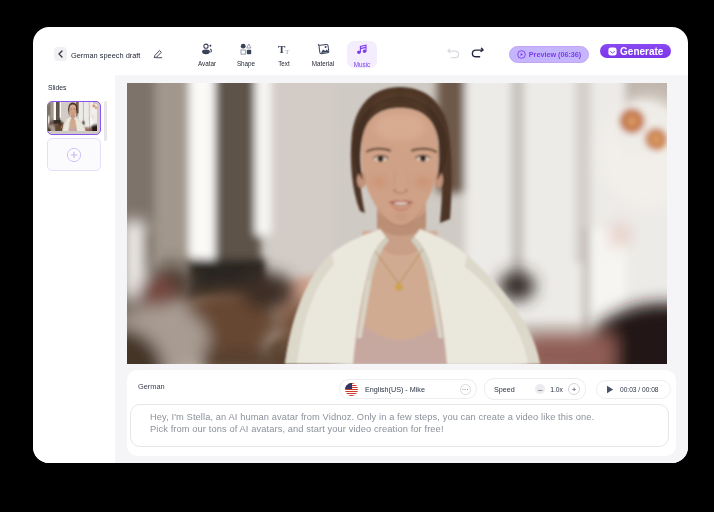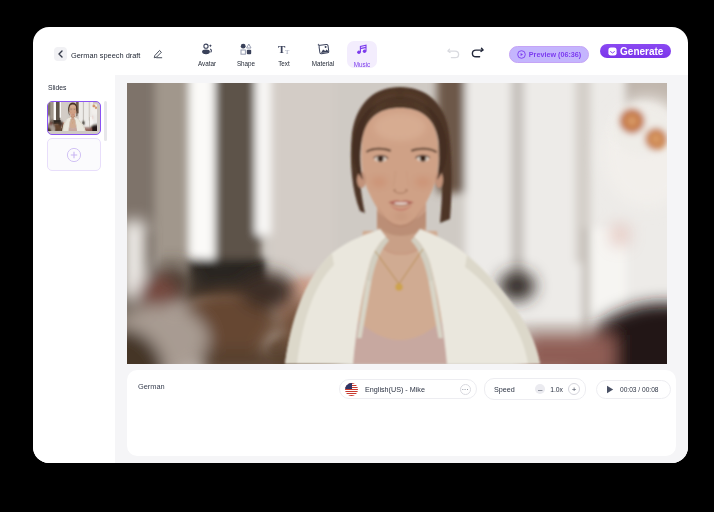--- a/index.html
+++ b/index.html
@@ -148,20 +148,23 @@
       </svg>
     <div class="ptxt" style="margin-left:7px">English(US) - Mike</div>
     <div class="circ" style="margin-left:auto;margin-right:5px;width:9px;height:9px;border:0.5px solid #d8d8de;color:#8a8f9c;font-size:6px;letter-spacing:.3px;font-weight:700">···</div>
   </div>
   <div class="pill playp">
     <svg width="8" height="9" viewBox="0 0 8 9" style="margin-left:9px">
         <path d="M1 0.8 L7.2 4.5 L1 8.2Z" fill="#4a5165"></path>
       </svg>
     <div class="ptxt" style="margin-left:6px;font-size:6.6px">00:03 / 00:08</div>
   </div>
+  <div class="tbox">
+      <div class="ttext">Hey, I'm Stella, an AI human avatar from Vidnoz. Only in a few steps, you can create a video like this one.<br>Pick from our tons of AI avatars, and start your video creation for free!</div>
+    </div>
 </div>
 <svg width="0" height="0" style="position:absolute">
 <defs>
 <filter id="b3" x="-40%" y="-40%" width="180%" height="180%">
         <feGaussianBlur stdDeviation="3"></feGaussianBlur>
       </filter>
 <filter id="b5" x="-40%" y="-40%" width="180%" height="180%">
         <feGaussianBlur stdDeviation="4.2"></feGaussianBlur>
       </filter>
 <filter id="b8" x="-60%" y="-60%" width="220%" height="220%">

